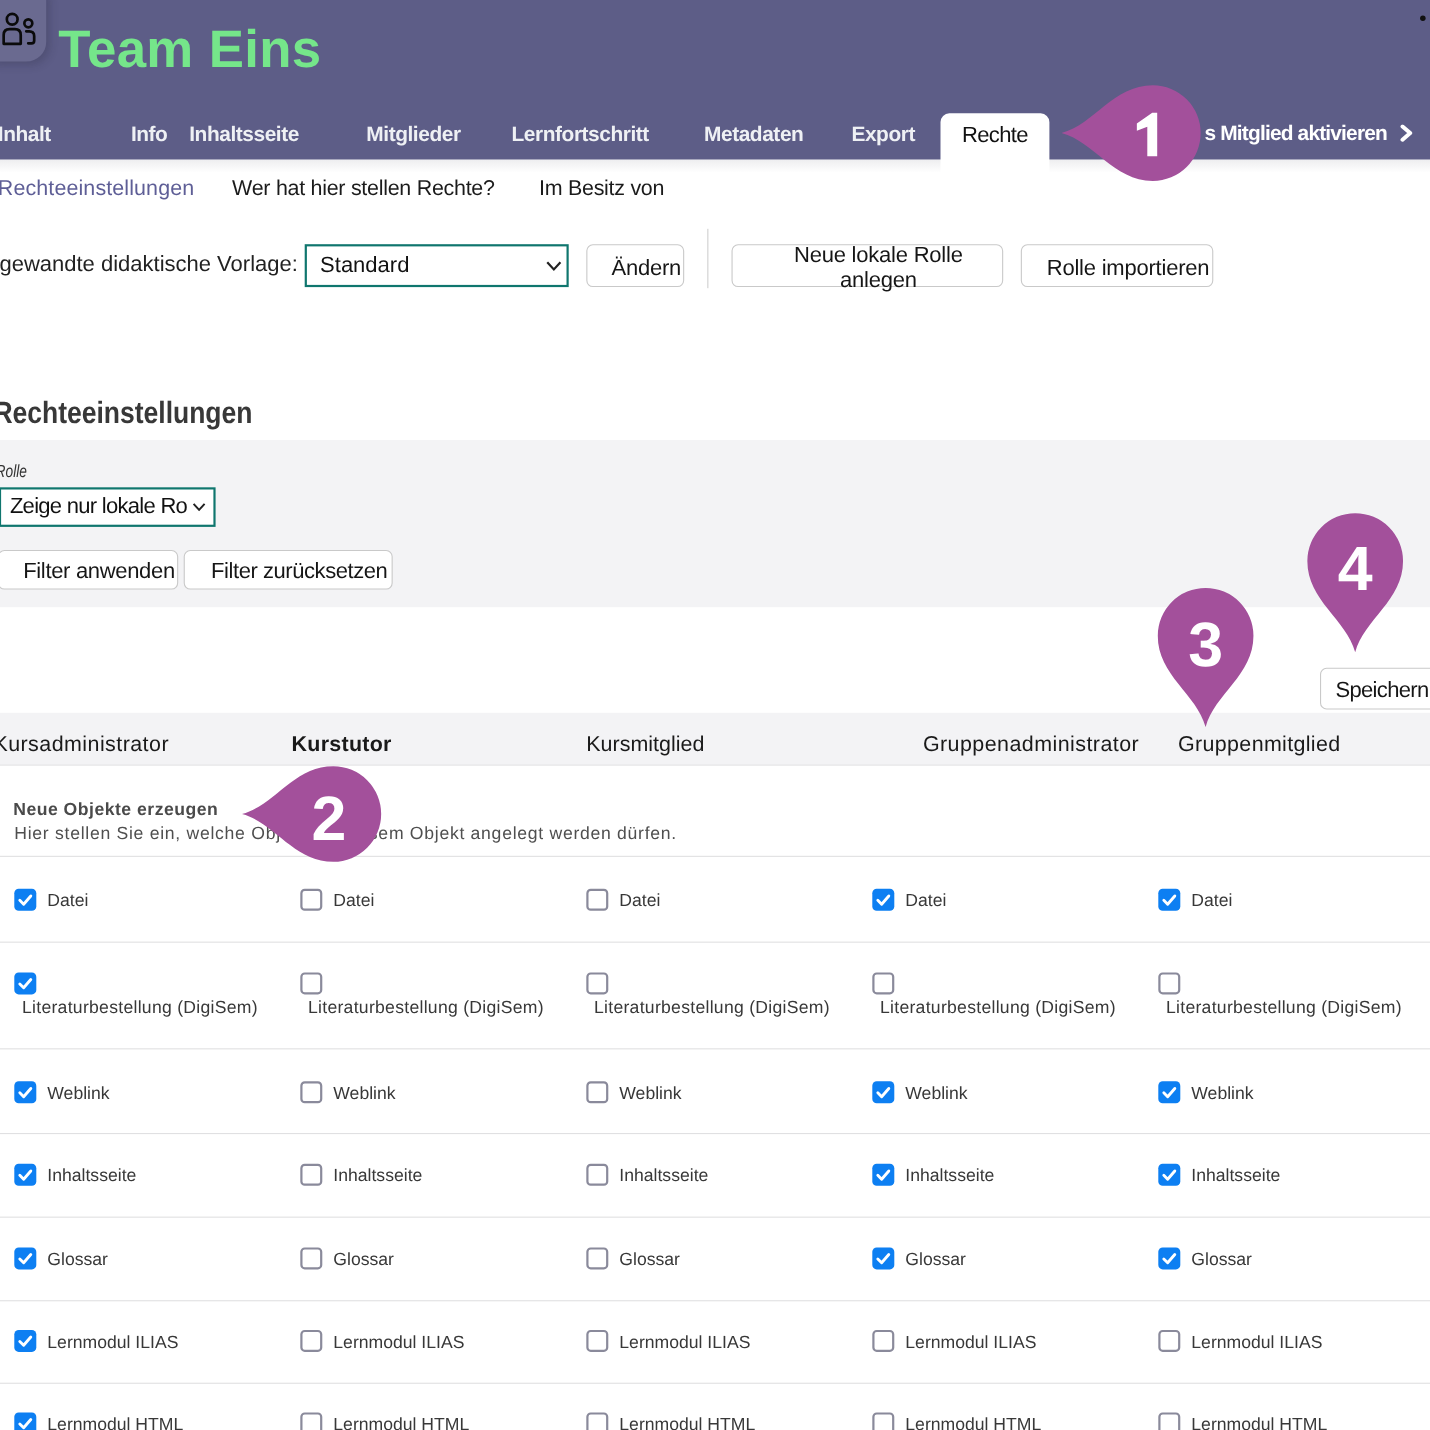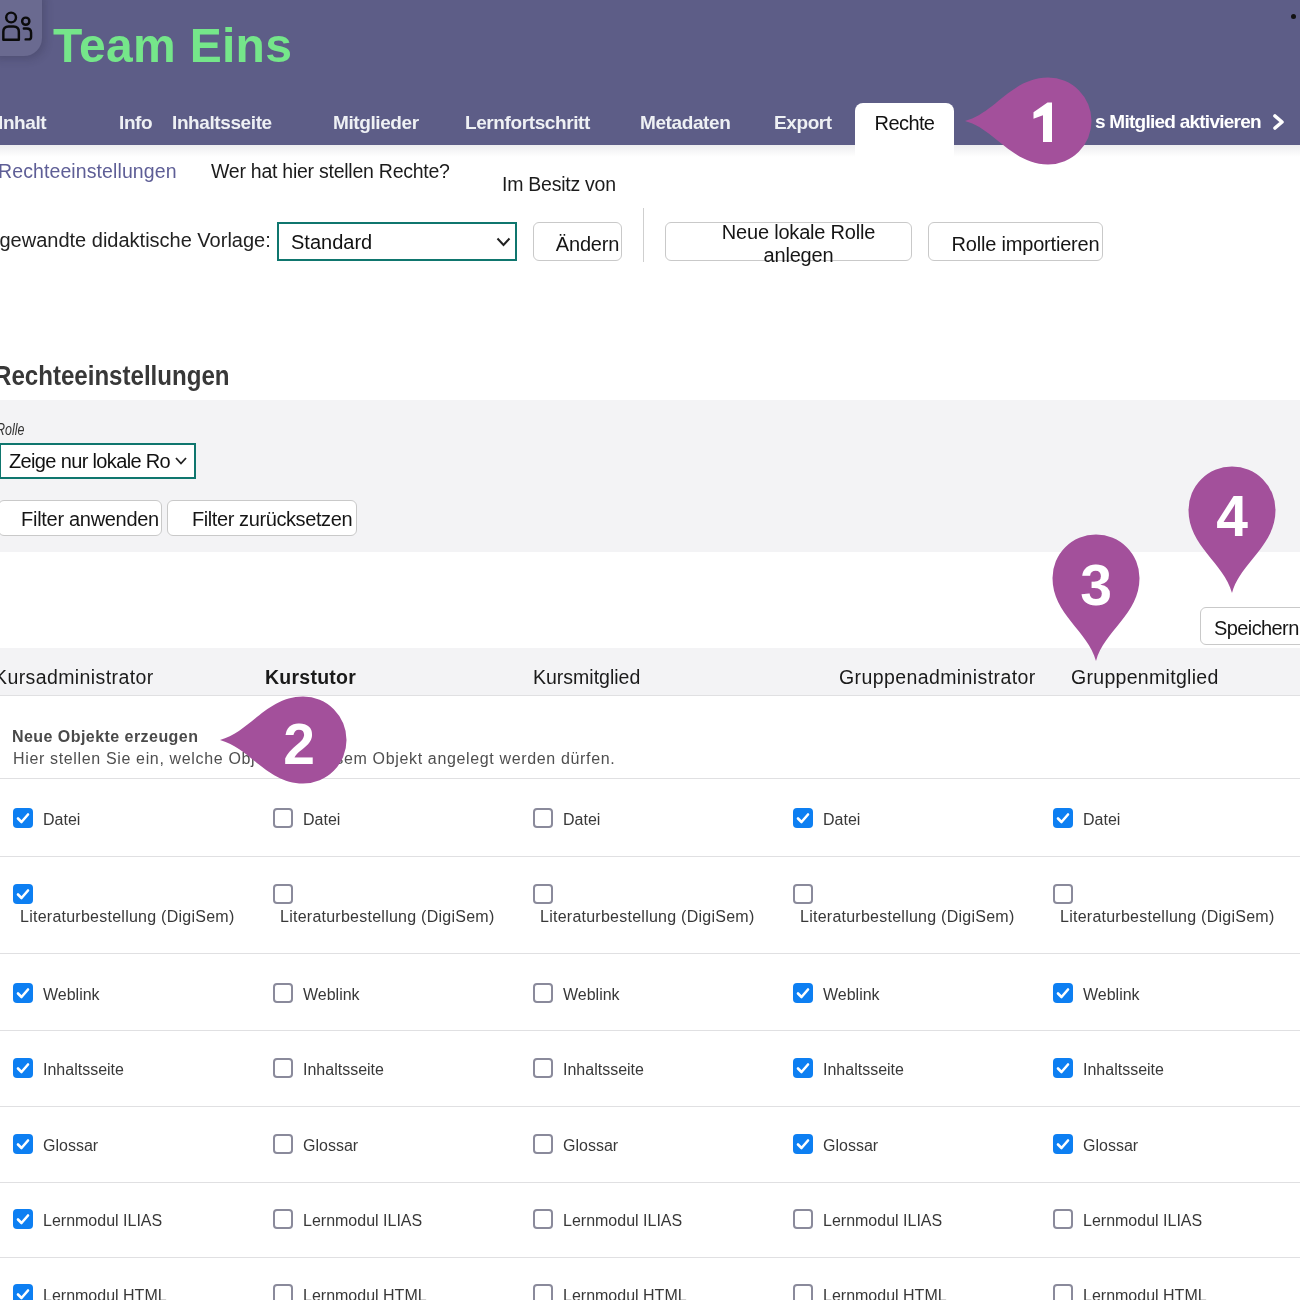--- a/index.html
+++ b/index.html
@@ -64,21 +64,21 @@
     <span>Rechte</span>
   </div>
   <div class="abs" id="rightaction">s Mitglied aktivieren&nbsp;&nbsp;<svg width="15" height="16" viewBox="0 0 15 16" style="vertical-align:-2px; margin-left:2px;">
       <path d="M3,2 L10,8 L3,14" fill="none" stroke="#fff" stroke-width="3.6" stroke-linecap="round" stroke-linejoin="round"></path>
     </svg></div>
   <div class="abs" id="dot"></div>
   <div class="abs" id="barshadow"></div>
 
   <div class="abs subtab" style="left:-2px; color:#5e5e96; letter-spacing:0.1px;">Rechteeinstellungen</div>
   <div class="abs subtab" style="left:211px;">Wer hat hier stellen Rechte?</div>
-  <div class="abs subtab" style="left:502px;margin-top:13px;">Im Besitz von</div>
+  <div class="abs subtab" style="left:490px;">Im Besitz von</div>
 
   <div class="abs" style="left:-25px; top:228px; font-size:20px; color:#222; line-height:1.2;">Angewandte didaktische Vorlage:</div>
   <div class="sel" style="left:277px; top:222px; width:240px; height:39px;">
     <span class="txt">Standard</span>
     <svg style="right:4px;" width="15" height="10" viewBox="0 0 15 10">
       <path d="M1.5,1.5 L7.5,8 L13.5,1.5" fill="none" stroke="#222" stroke-width="2"></path>
     </svg>
   </div>
   <div class="btn" style="left:533px; top:222px; width:89px; padding-top:5px;">Ändern</div>
   <div class="abs" style="left:643px; top:208px; width:1px; height:54px; background:#cfcfcf;"></div>

